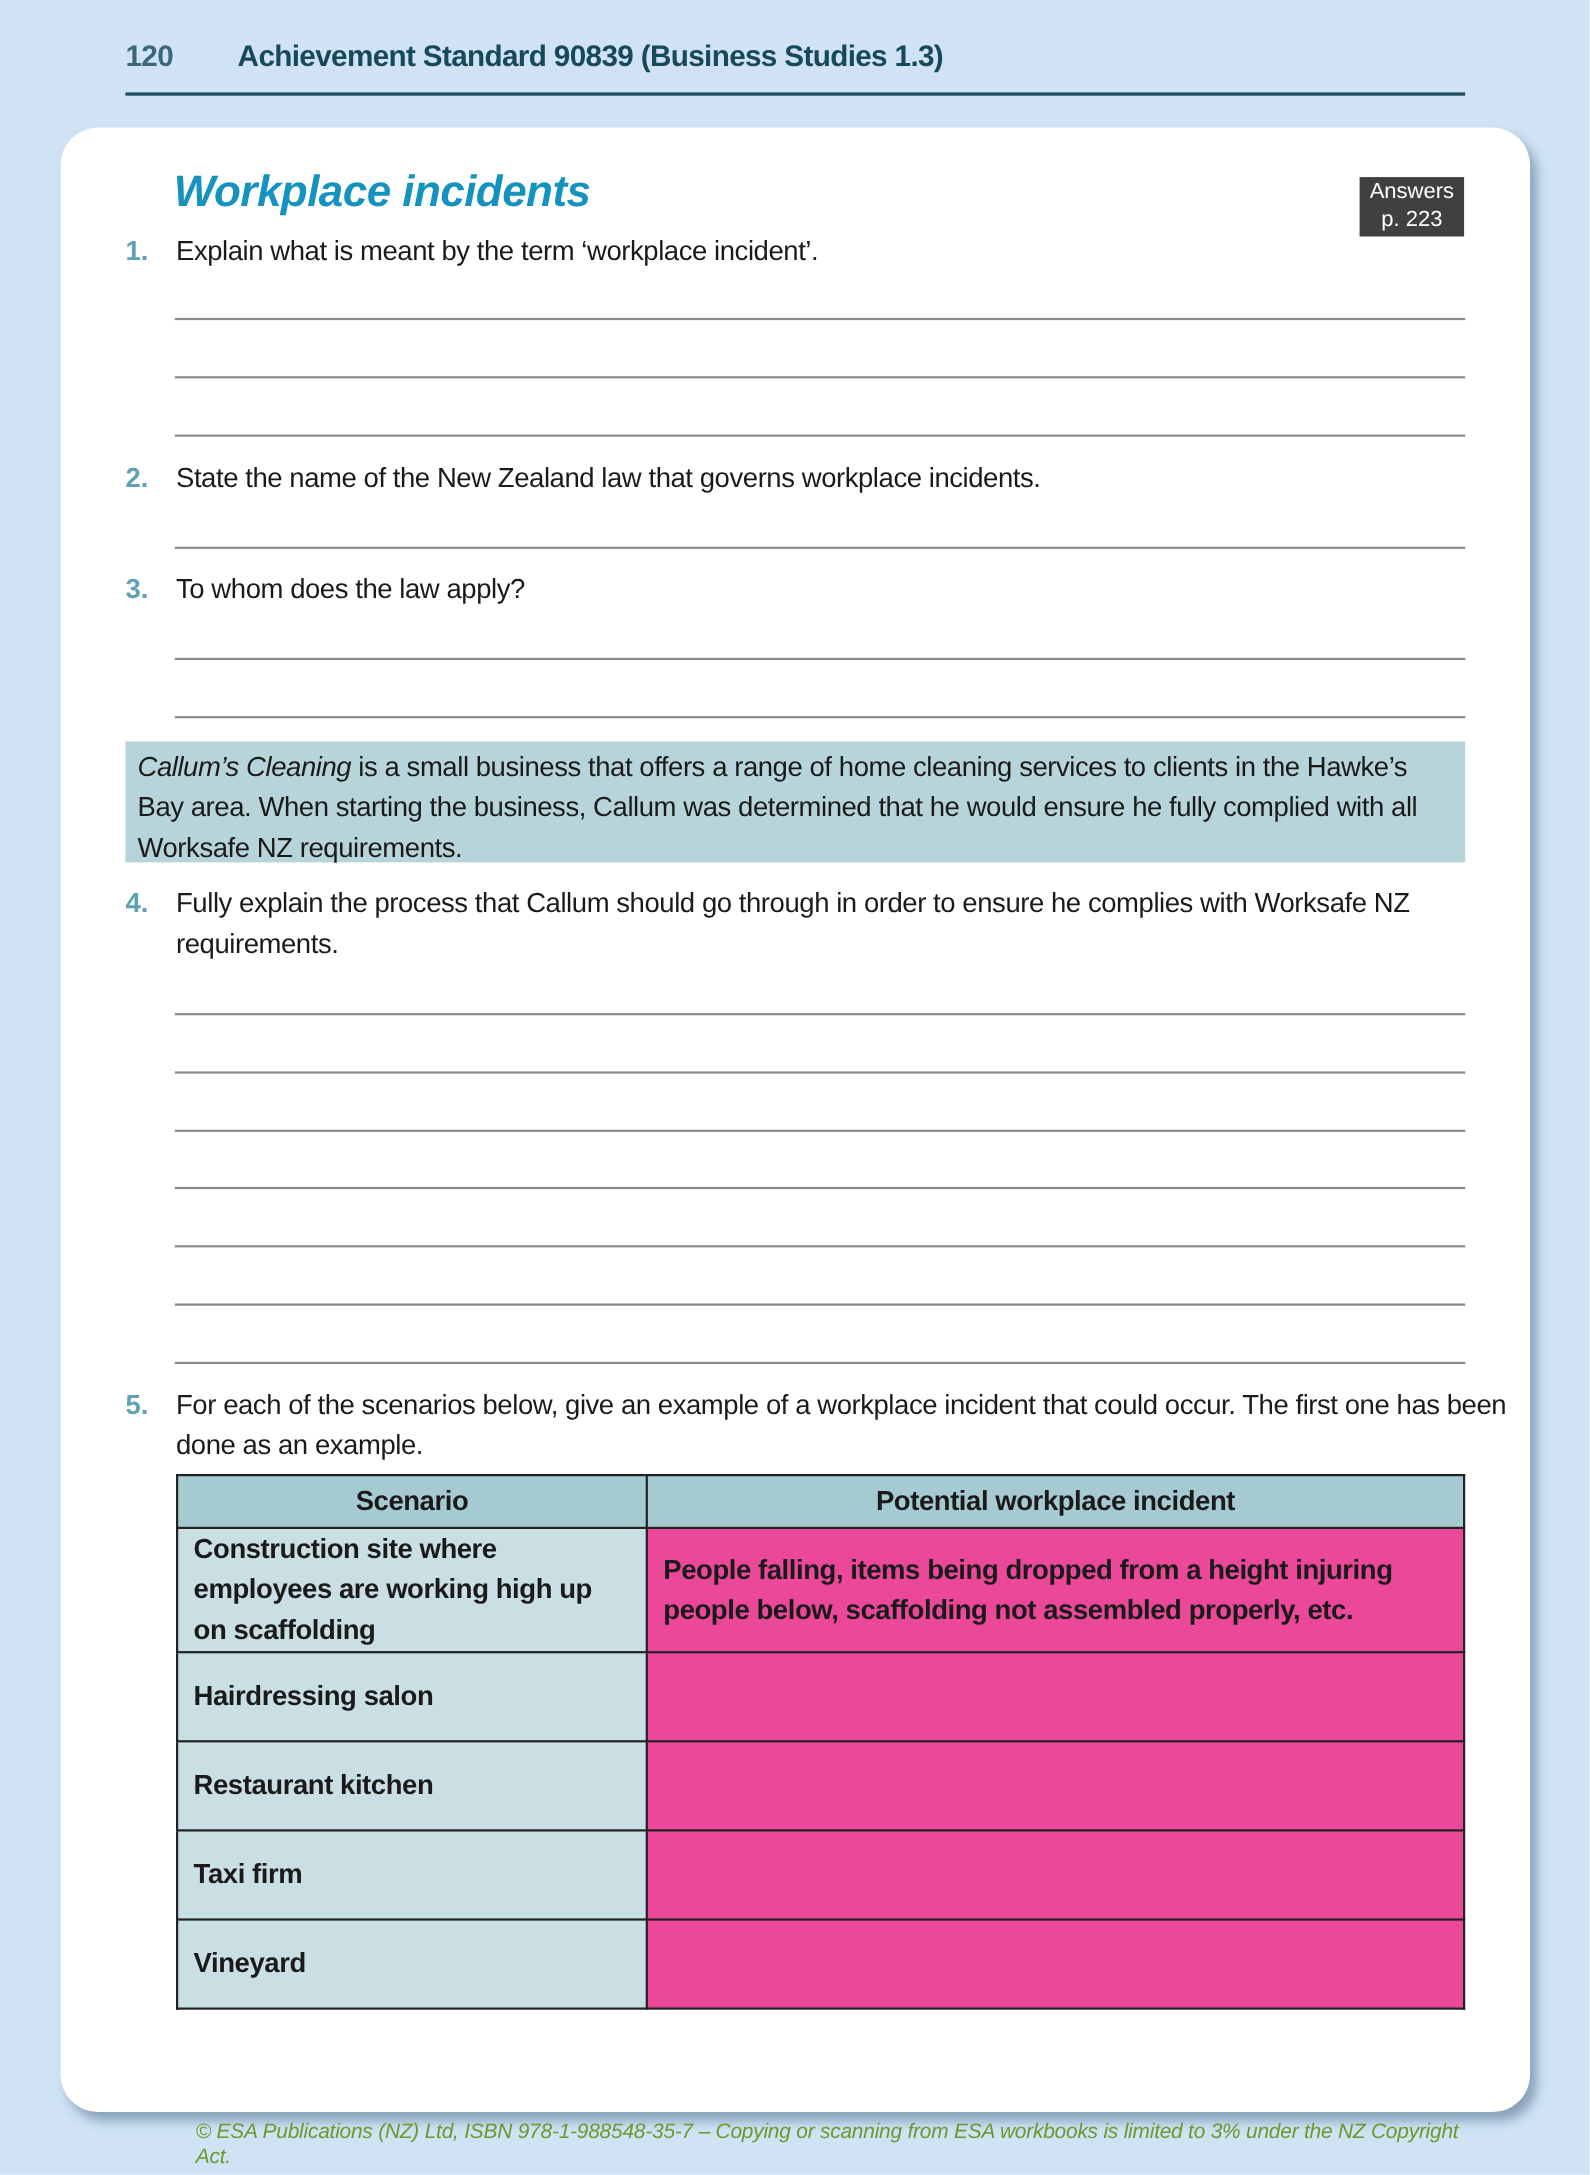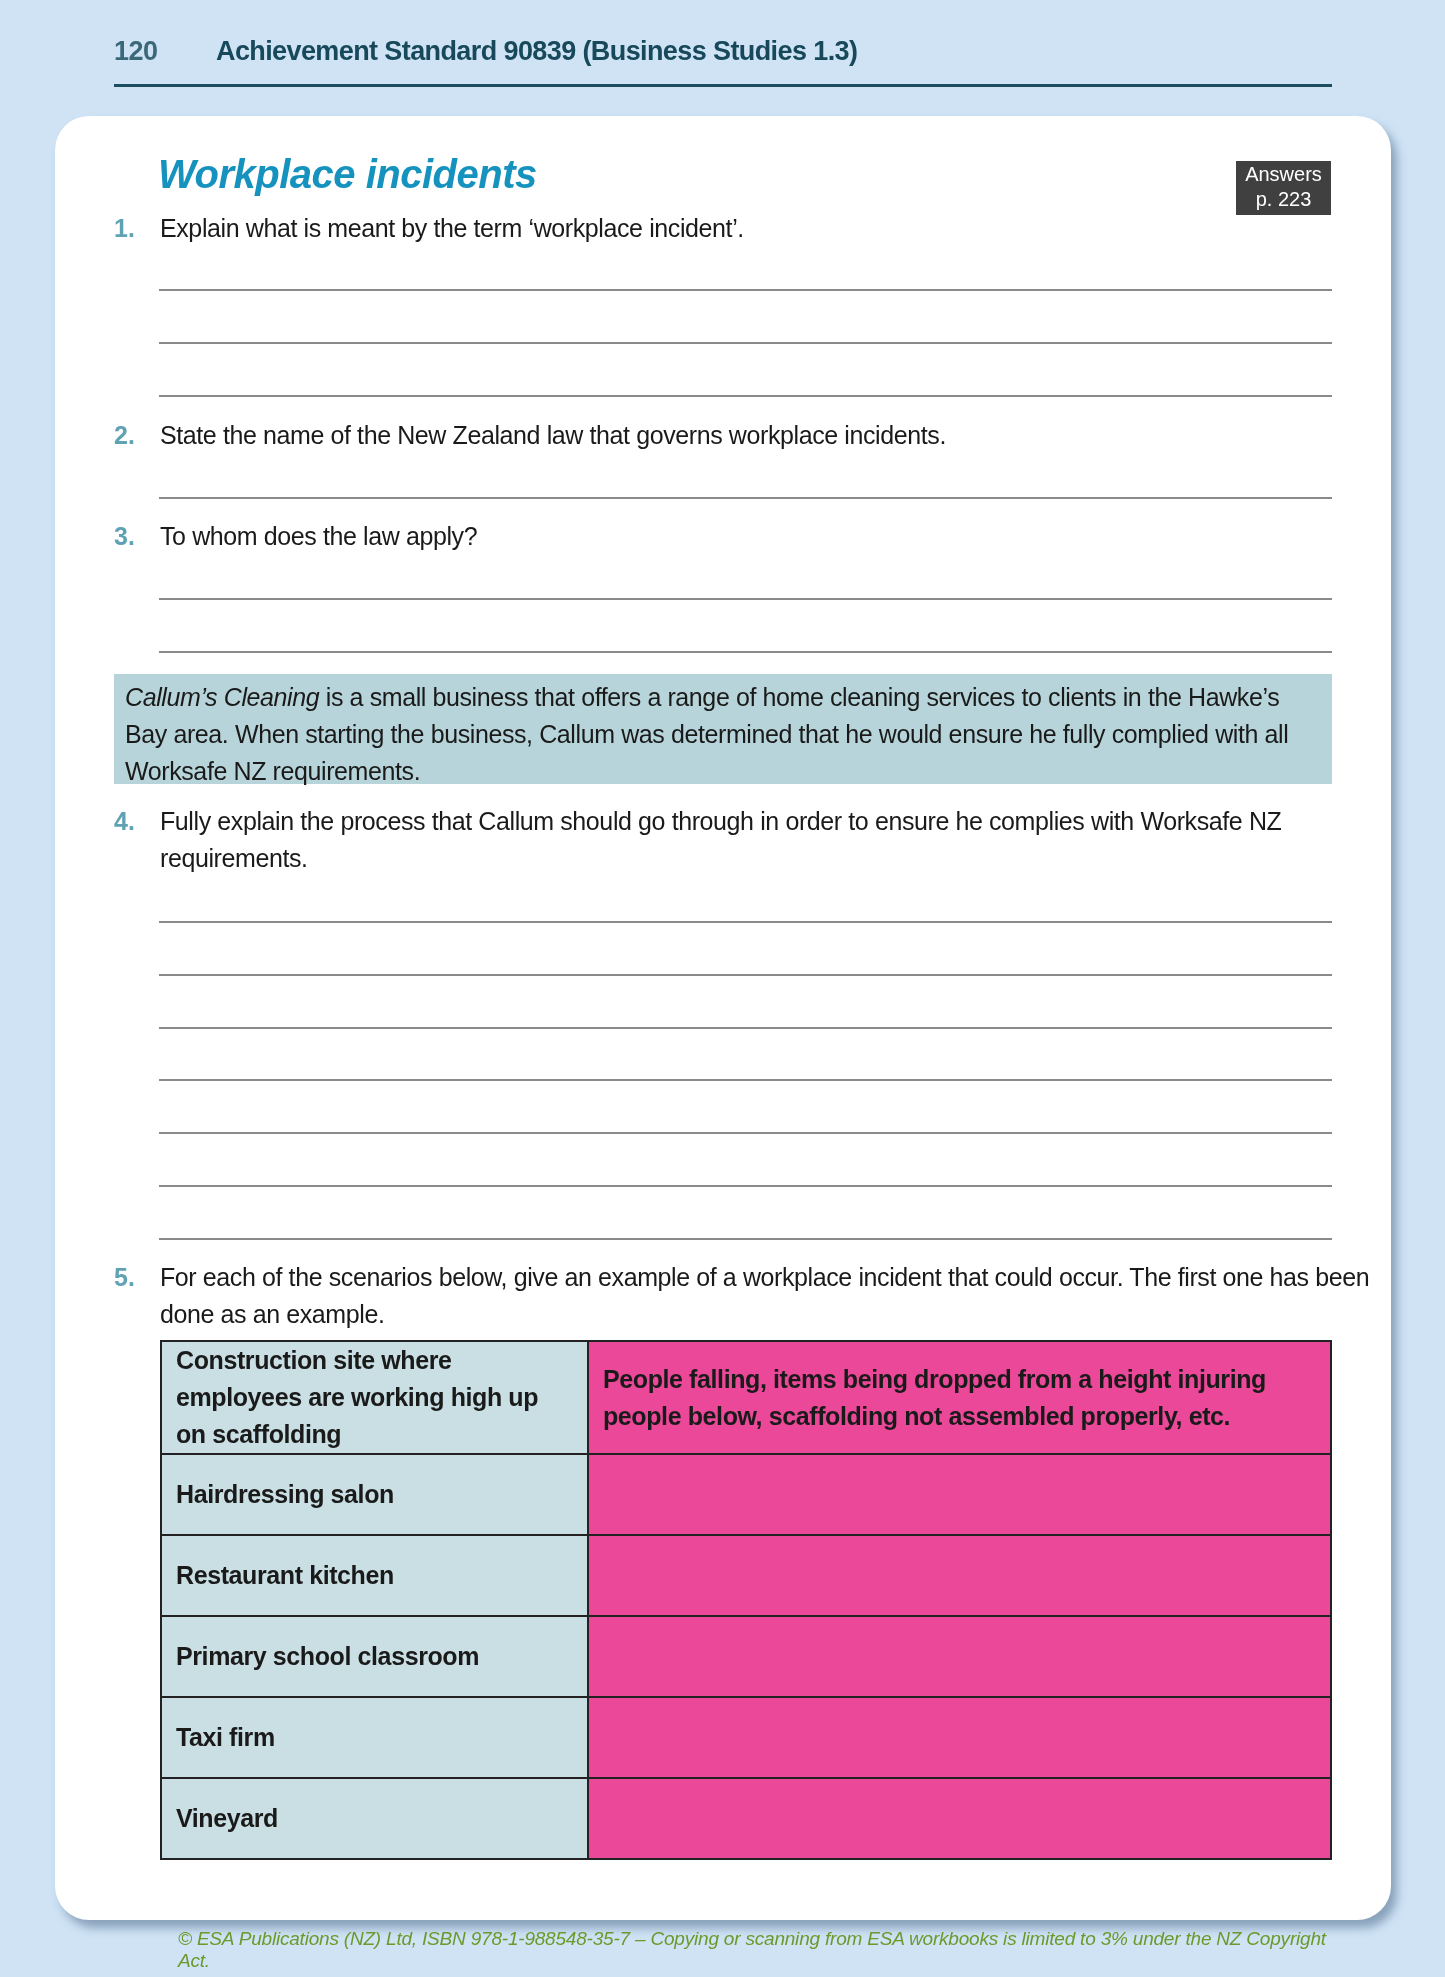--- a/index.html
+++ b/index.html
@@ -121,34 +121,34 @@
 <div class="rule" style="top:1185px;"></div>
 <div class="rule" style="top:1238px;"></div>
 
 <div class="q" style="top:1259px;">
   <span class="num">5.</span>
   <span class="txt">For each of the scenarios below, give an example of a workplace incident that could occur. The first one has been done as an example.</span>
 </div>
 
 <table class="scen">
   <tbody>
+      <tr>
+    <th>Scenario</th>
+    <th>Potential workplace incident</th>
+  </tr>
   <tr class="first">
     <td class="s">Construction site where employees are working high up on scaffolding</td>
     <td class="a">People falling, items being dropped from a height injuring people below, scaffolding not assembled properly, etc.</td>
   </tr>
   <tr class="row">
     <td class="s">Hairdressing salon</td>
     <td class="a"></td>
   </tr>
   <tr class="row">
     <td class="s">Restaurant kitchen</td>
-    <td class="a"></td>
-  </tr>
-  <tr class="row">
-    <td class="s">Primary school classroom</td>
     <td class="a"></td>
   </tr>
   <tr class="row">
     <td class="s">Taxi firm</td>
     <td class="a"></td>
   </tr>
   <tr class="row">
     <td class="s">Vineyard</td>
     <td class="a"></td>
   </tr>

